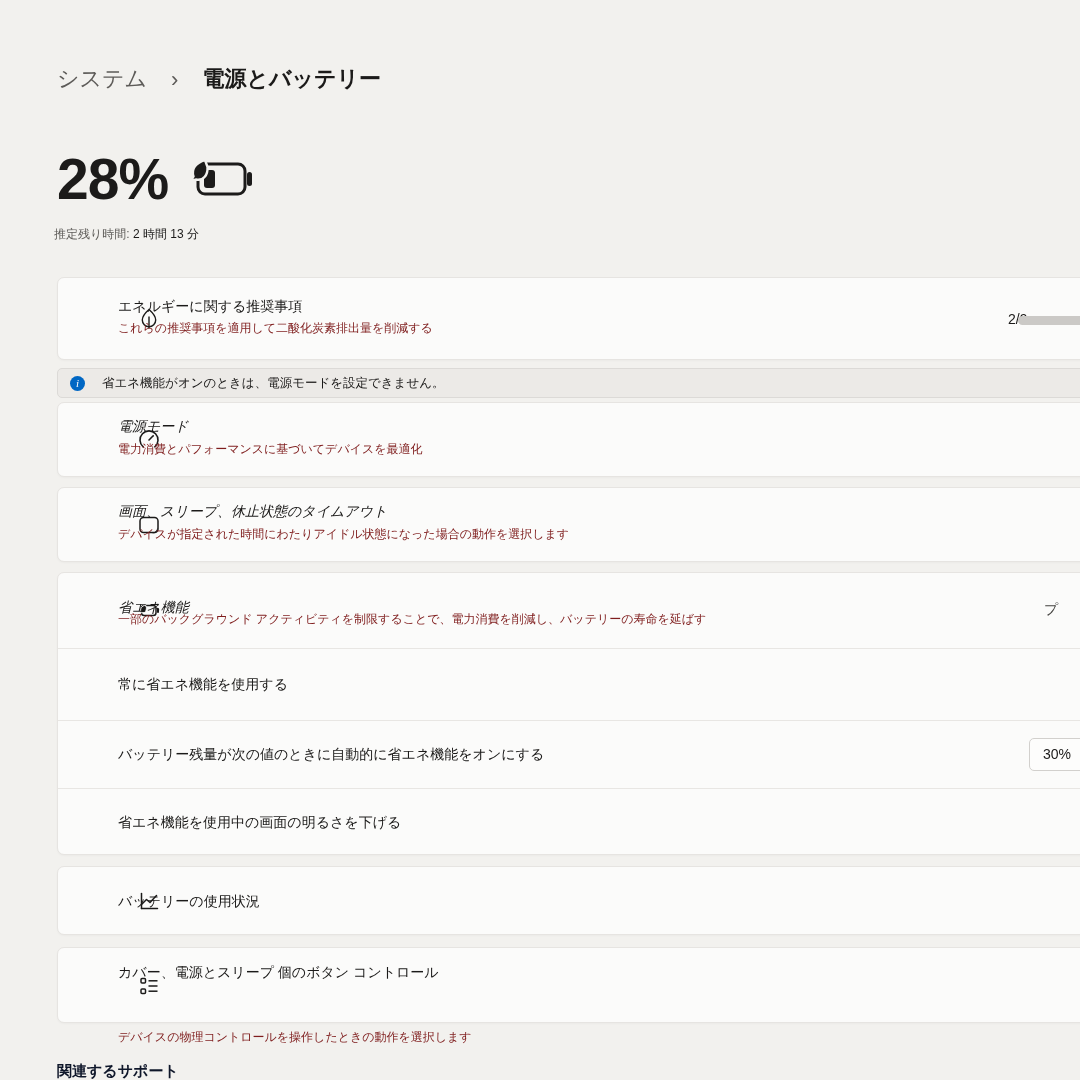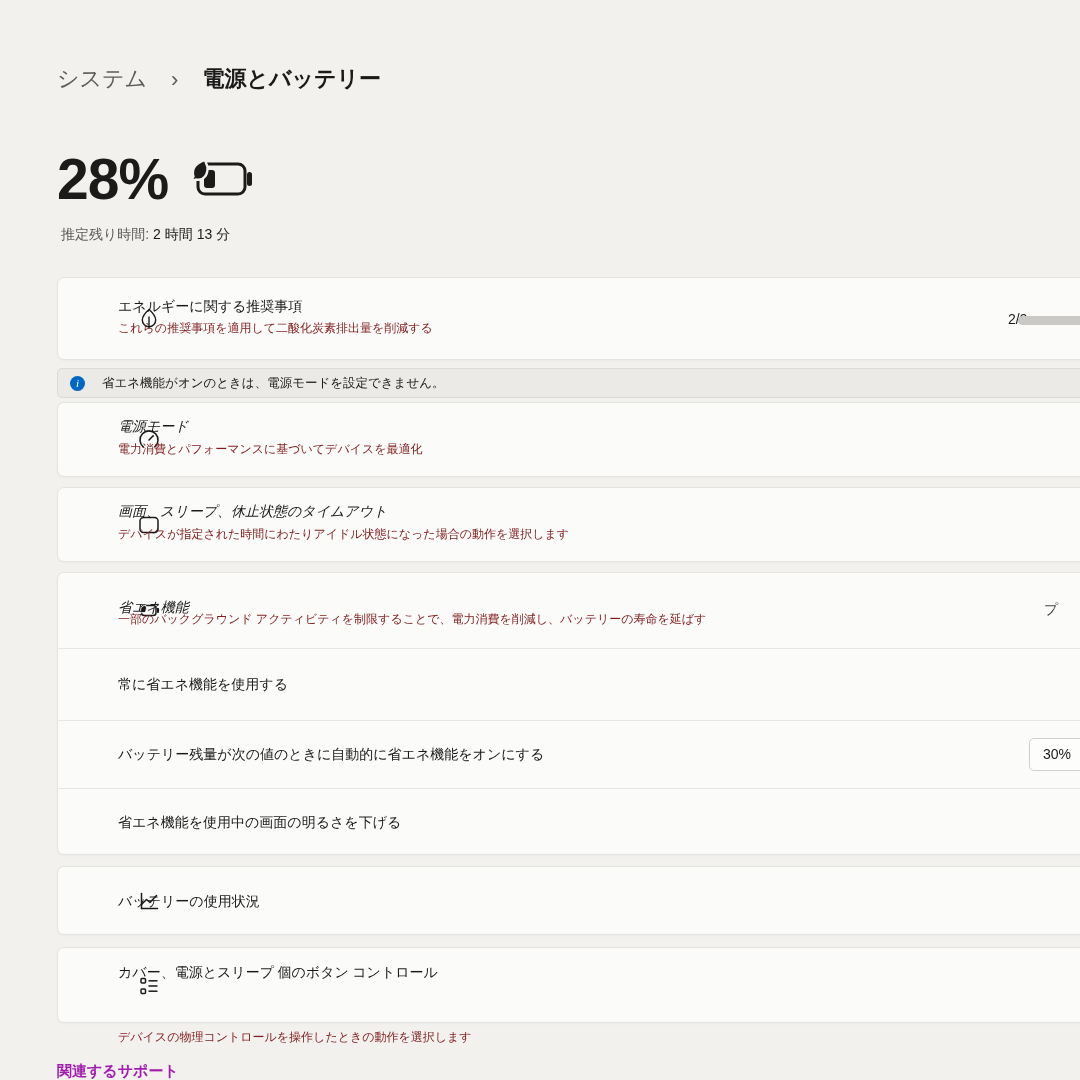--- a/index.html
+++ b/index.html
@@ -11,21 +11,21 @@
     color:#1b1a19;
   }
   
   .breadcrumb { position:absolute; top:64px; left:57px; display:flex; align-items:flex-end; gap:24px; }
   .crumb-parent { font-size:22px; color:#5d5b58; cursor:pointer; }
   .crumb-chevron { font-size:22px; color:#5d5b58; line-height:1; padding-bottom:3px; }
   .crumb-current { font-size:22px; font-weight:700; color:#1b1a19; }
 
   .battery-hero { position:absolute; top:138px; left:57px; display:flex; align-items:center; gap:20px;margin-top:8px; }
   .battery-percent { font-size:57px; font-weight:600; letter-spacing:-1px; color:#1c1b1a; }
-  .battery-estimate { position:absolute; top:226px; left:61px; font-size:14px; }
+  .battery-estimate { position:absolute; top:226px; left:54px; font-size:12px; }
   .battery-estimate .lbl { color:#5d5b58; }
   .battery-estimate .val { color:#1b1a19; }
 
   
   .card {
     position:absolute; left:57px; width:1140px;
     background:#fbfbfa; border:1px solid #e6e4e1; border-radius:7px;
     box-shadow:0 1px 2px rgba(0,0,0,0.03);
   }
   .card-icon { position:absolute; left:79px; width:24px; height:24px; }
@@ -75,24 +75,24 @@
     background:#fdfdfc; border:1px solid #d2d0cd; border-radius:5px;
     font-size:14px; color:#1b1a19; line-height:31px; padding-left:13px; cursor:pointer;
   }
 
   #card-battery-usage { top:866px; height:69px; }
   #card-battery-usage .card-icon { top:22px; }
   #card-battery-usage .card-title { top:26px;font-family:Liberation Mono, monospace; }
 
   #card-lid-power { top:947px; height:76px; }
   #card-lid-power .card-icon { top:26px; }
-  #card-lid-power .card-title { top:16px;font-family:Liberation Serif, serif; }
+  #card-lid-power .card-title { top:16px; }
   #card-lid-power .card-sub { top:39px;margin-top:42px; }
 
-  .footer-heading { position:absolute; top:1062px; left:57px; font-size:15px; font-weight:700; color:#a21caf; }
+  .footer-heading { position:absolute; top:1062px; left:57px; font-size:15px; font-weight:700; color:#0f172a; }
 
   .clickable { cursor:pointer; }
   svg { display:block; }
 </style>
 </head>
 <body>
 
 <div class="breadcrumb">
   <span class="crumb-parent">システム</span>
   <span class="crumb-chevron">›</span>

